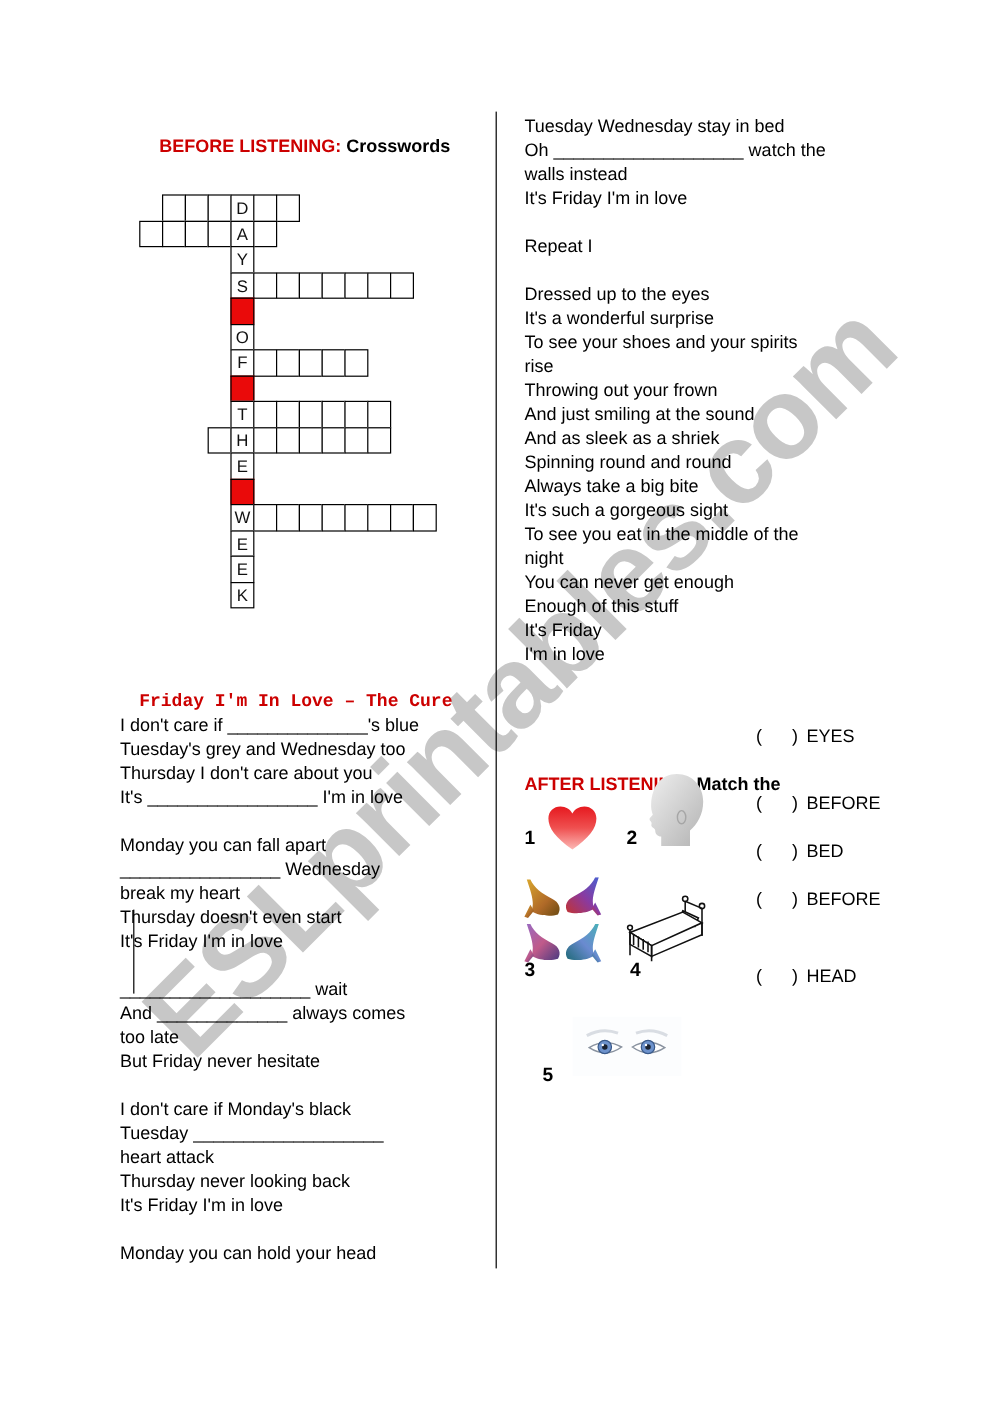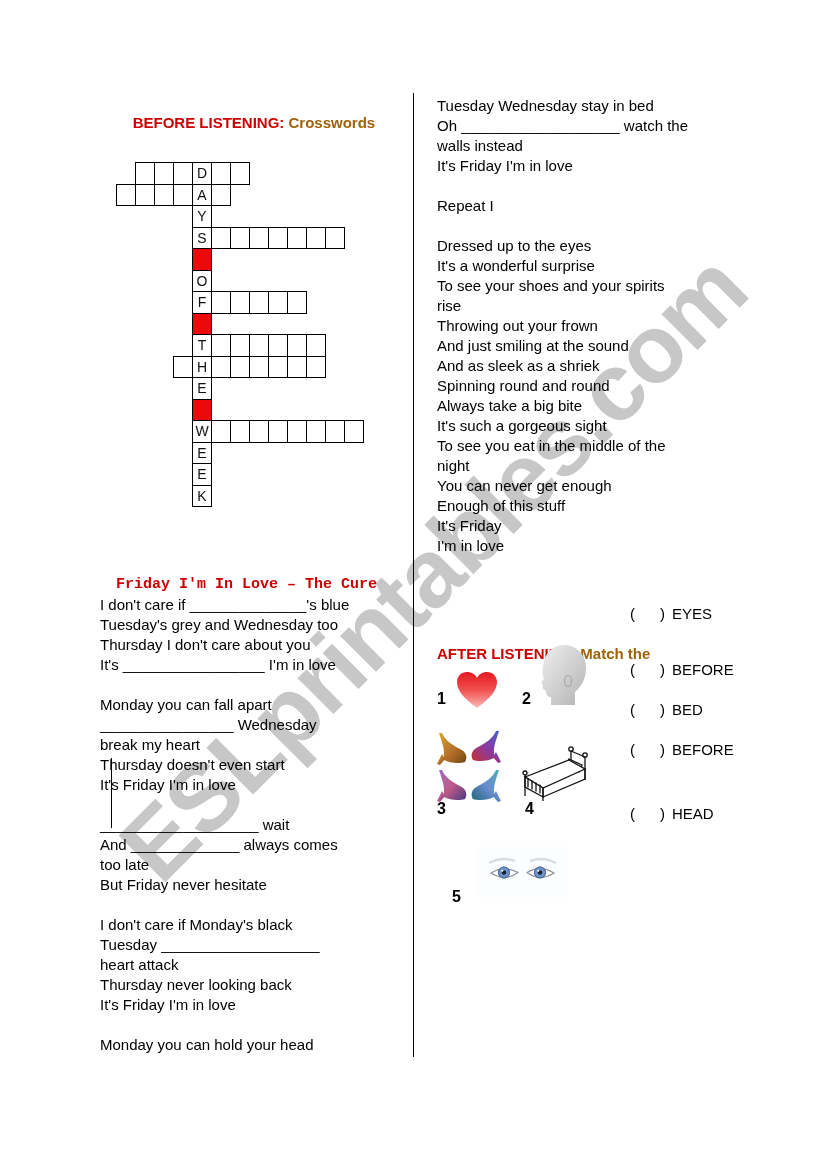--- a/index.html
+++ b/index.html
@@ -15,21 +15,21 @@
     text-align:center; color:#c7c7c7; z-index:1; white-space:nowrap;
     user-select:none;
   }
   .divider-v { position:absolute; left:413px; top:93px; width:1px; height:964px; background:#000; z-index:2; }
   .stray-line { position:absolute; left:111px; top:758px; width:1px; height:70px; background:#000; z-index:2; }
   .heading { position:absolute; font-weight:bold; font-size:15px; z-index:3; white-space:pre; }
   .h-before { left:116px; top:97px; }
   .h-song  { left:116px; top:576px;font-family:Liberation Mono, monospace; }
   .h-after { left:437px; top:596px; line-height:23px; }
   .red { color:#cc0000; }
-  .blk { color:#a16207; }
+  .blk { color:#000000; }
   .lyrics { position:absolute; font-size:15px; line-height:20px; z-index:3; white-space:pre; }
   #lyrics-left  { left:100px; top:595px; }
   #lyrics-right { left:437px; top:96px; }
   .lyric-line { height:20px; }
   .cw-cell {
     position:absolute; box-sizing:border-box; border:1px solid #000;
     background:#fff; z-index:3; font-size:14px; color:#111;
     text-align:center; line-height:20px;
   }
   .cw-red { background:#ea0a0a; }

